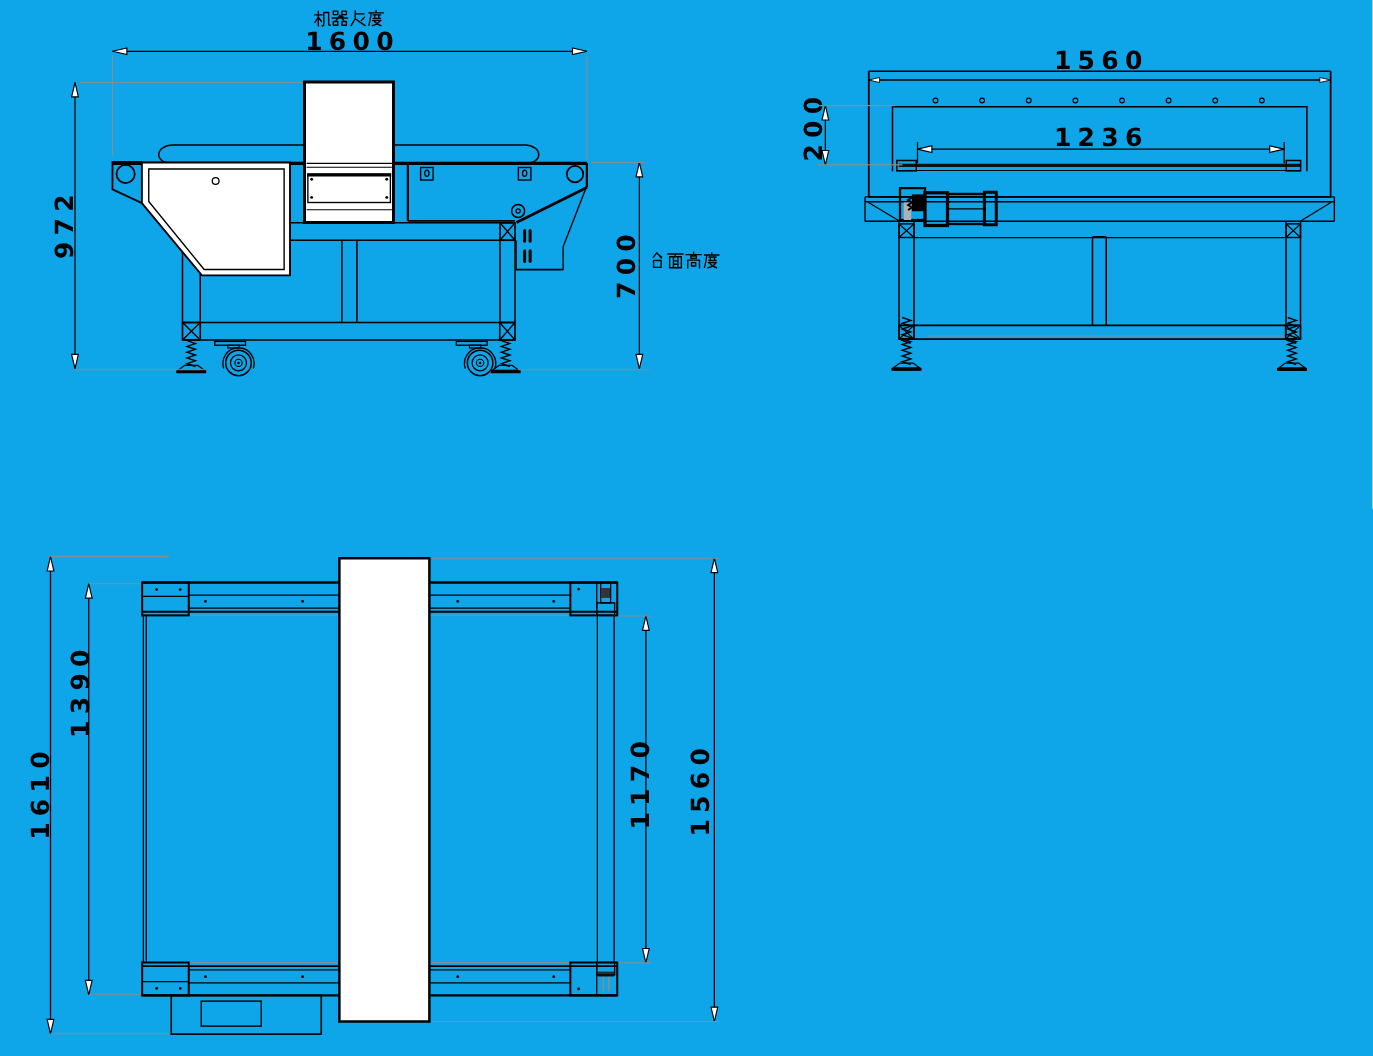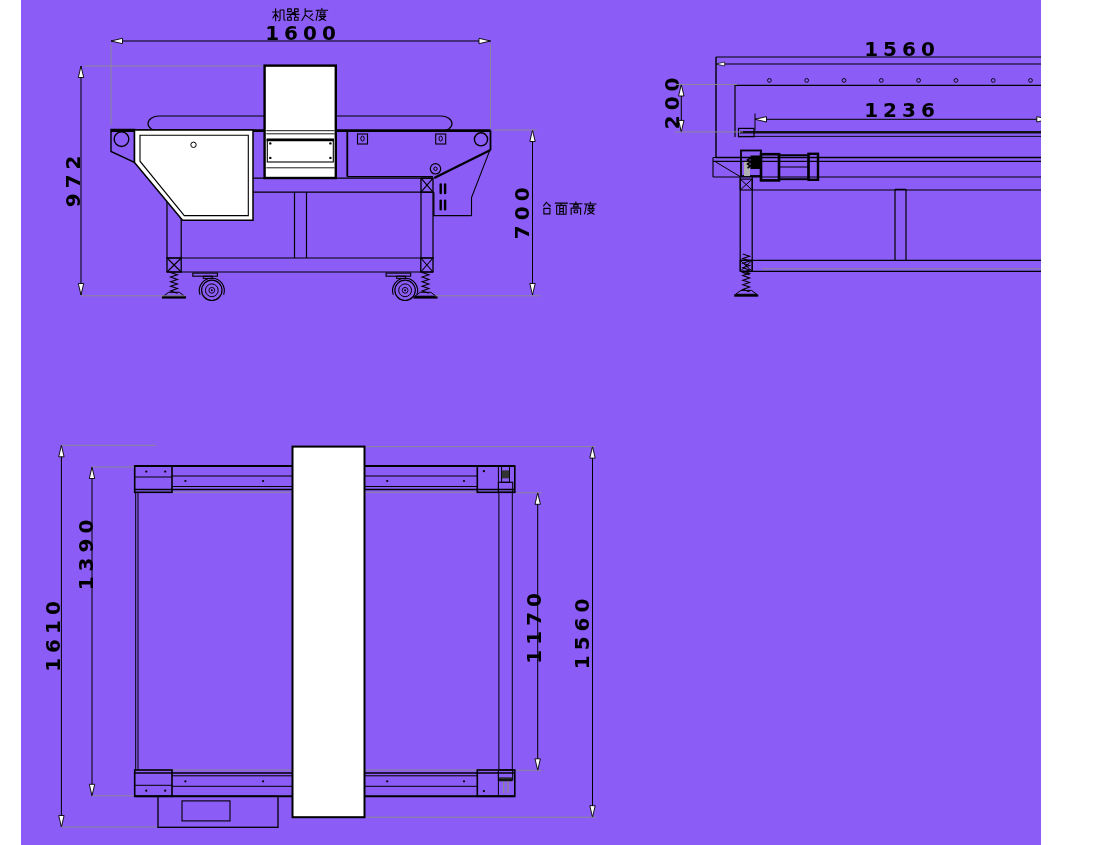--- a/index.html
+++ b/index.html
@@ -1,16 +1,16 @@
 <!DOCTYPE html>
 <html><head>
 <meta charset="utf-8">
 <style>
   html,body{margin:0;padding:0;background:#ffffff;}
-  .stage{width:1020px;height:845px;position:relative;background:#8b5cf6;overflow:hidden;margin-left:21px;}
+  .stage{width:1098px;height:845px;position:relative;background:#0ea5e9;overflow:hidden;}
   svg{display:block;}
   .dim-num{font-family:"DejaVu Sans",sans-serif;font-weight:bold;font-size:20px;fill:#000;letter-spacing:5px;}
   .ln{stroke:#000;fill:none;}
   .gray{stroke:#8c8c8c;}
   .whitefill{fill:#fff;stroke:#000;}
   .arrow{fill:#fff;stroke:#000;stroke-width:0.9;}
   .cjk{stroke:#000;stroke-width:8;fill:none;stroke-linecap:round;stroke-linejoin:round;}
 </style>
 </head>
 <body>

